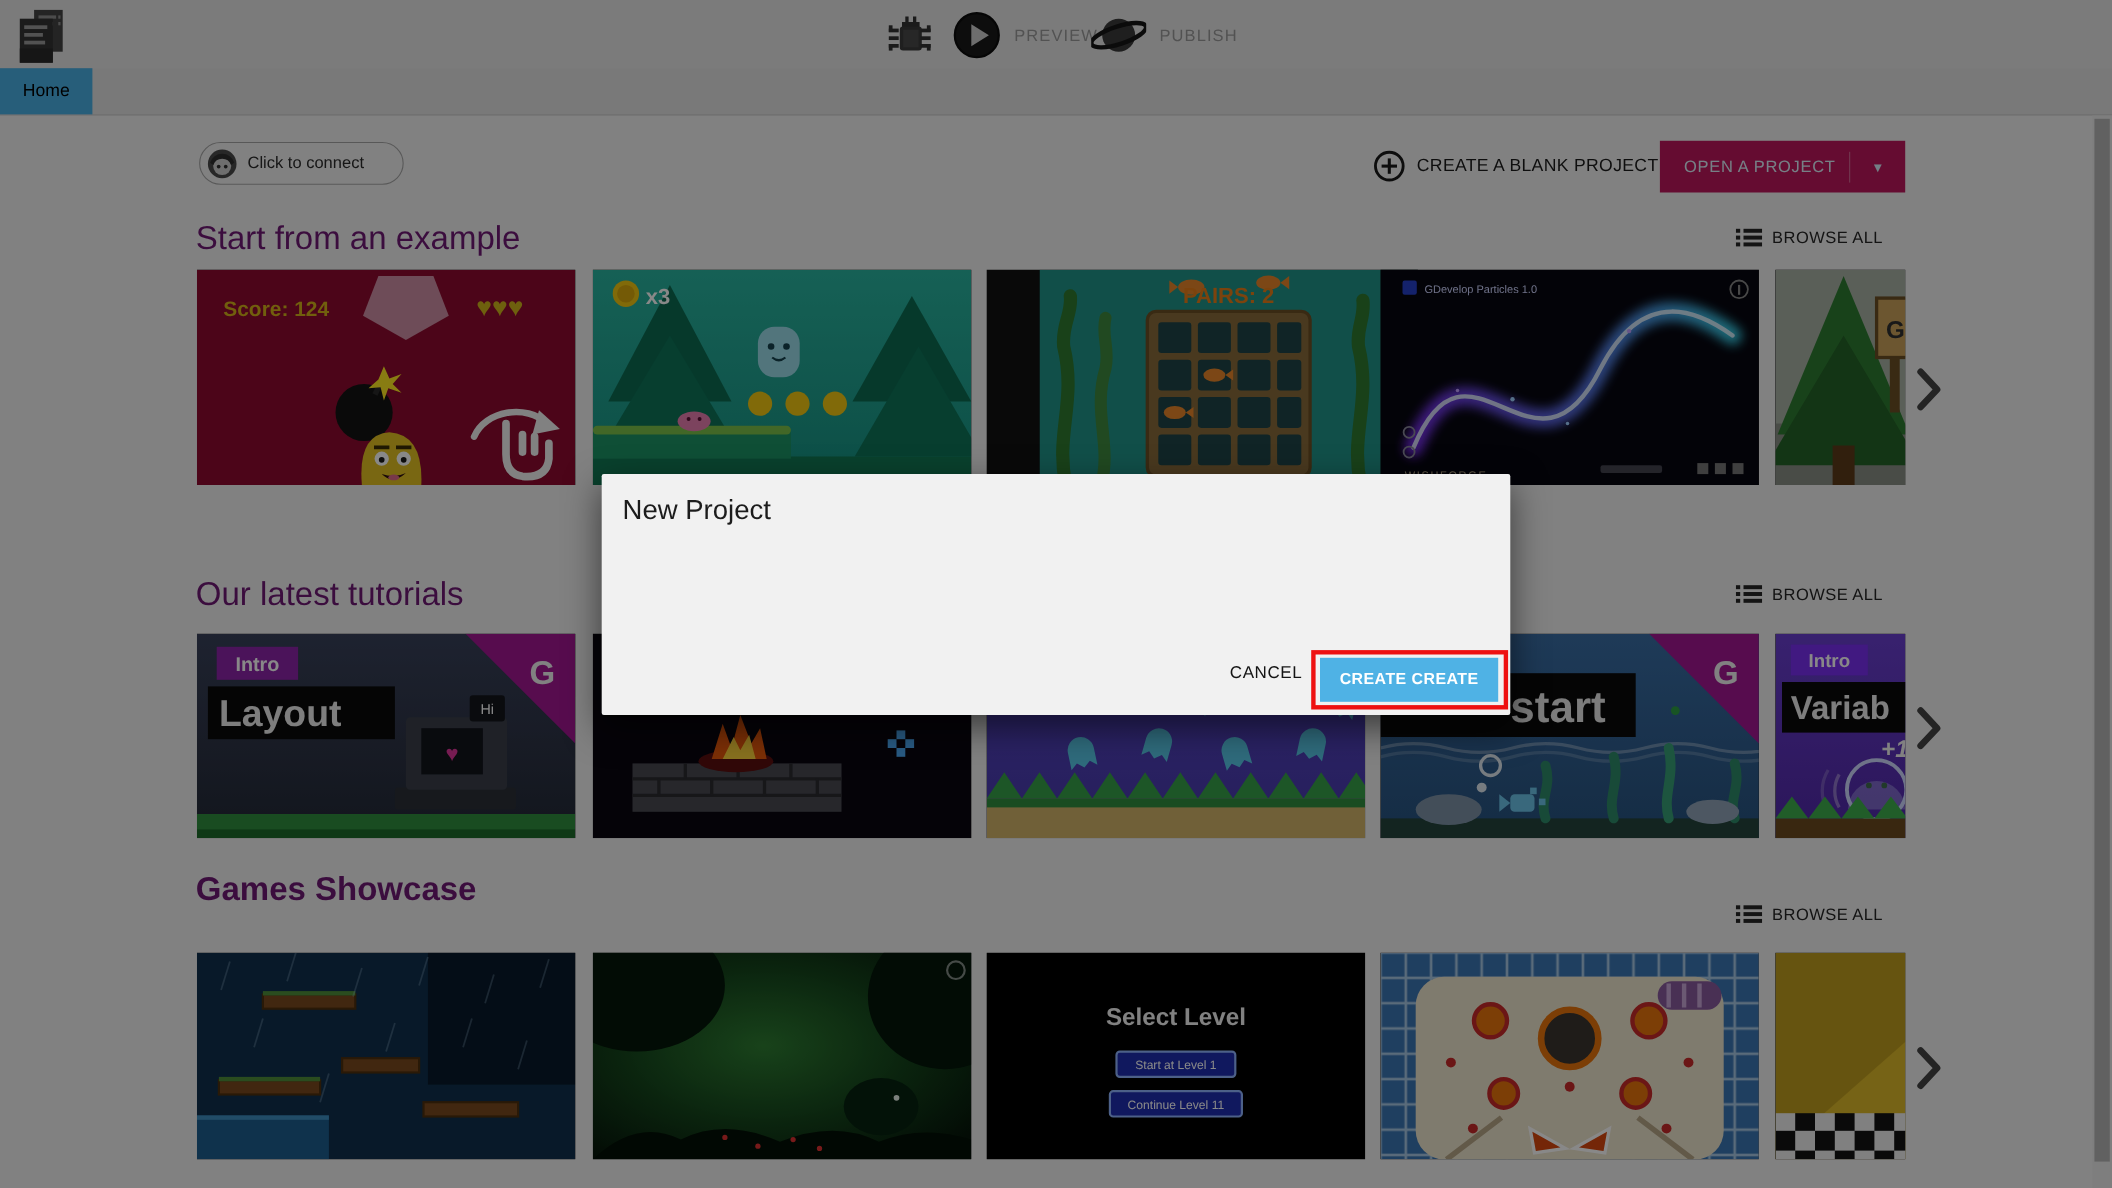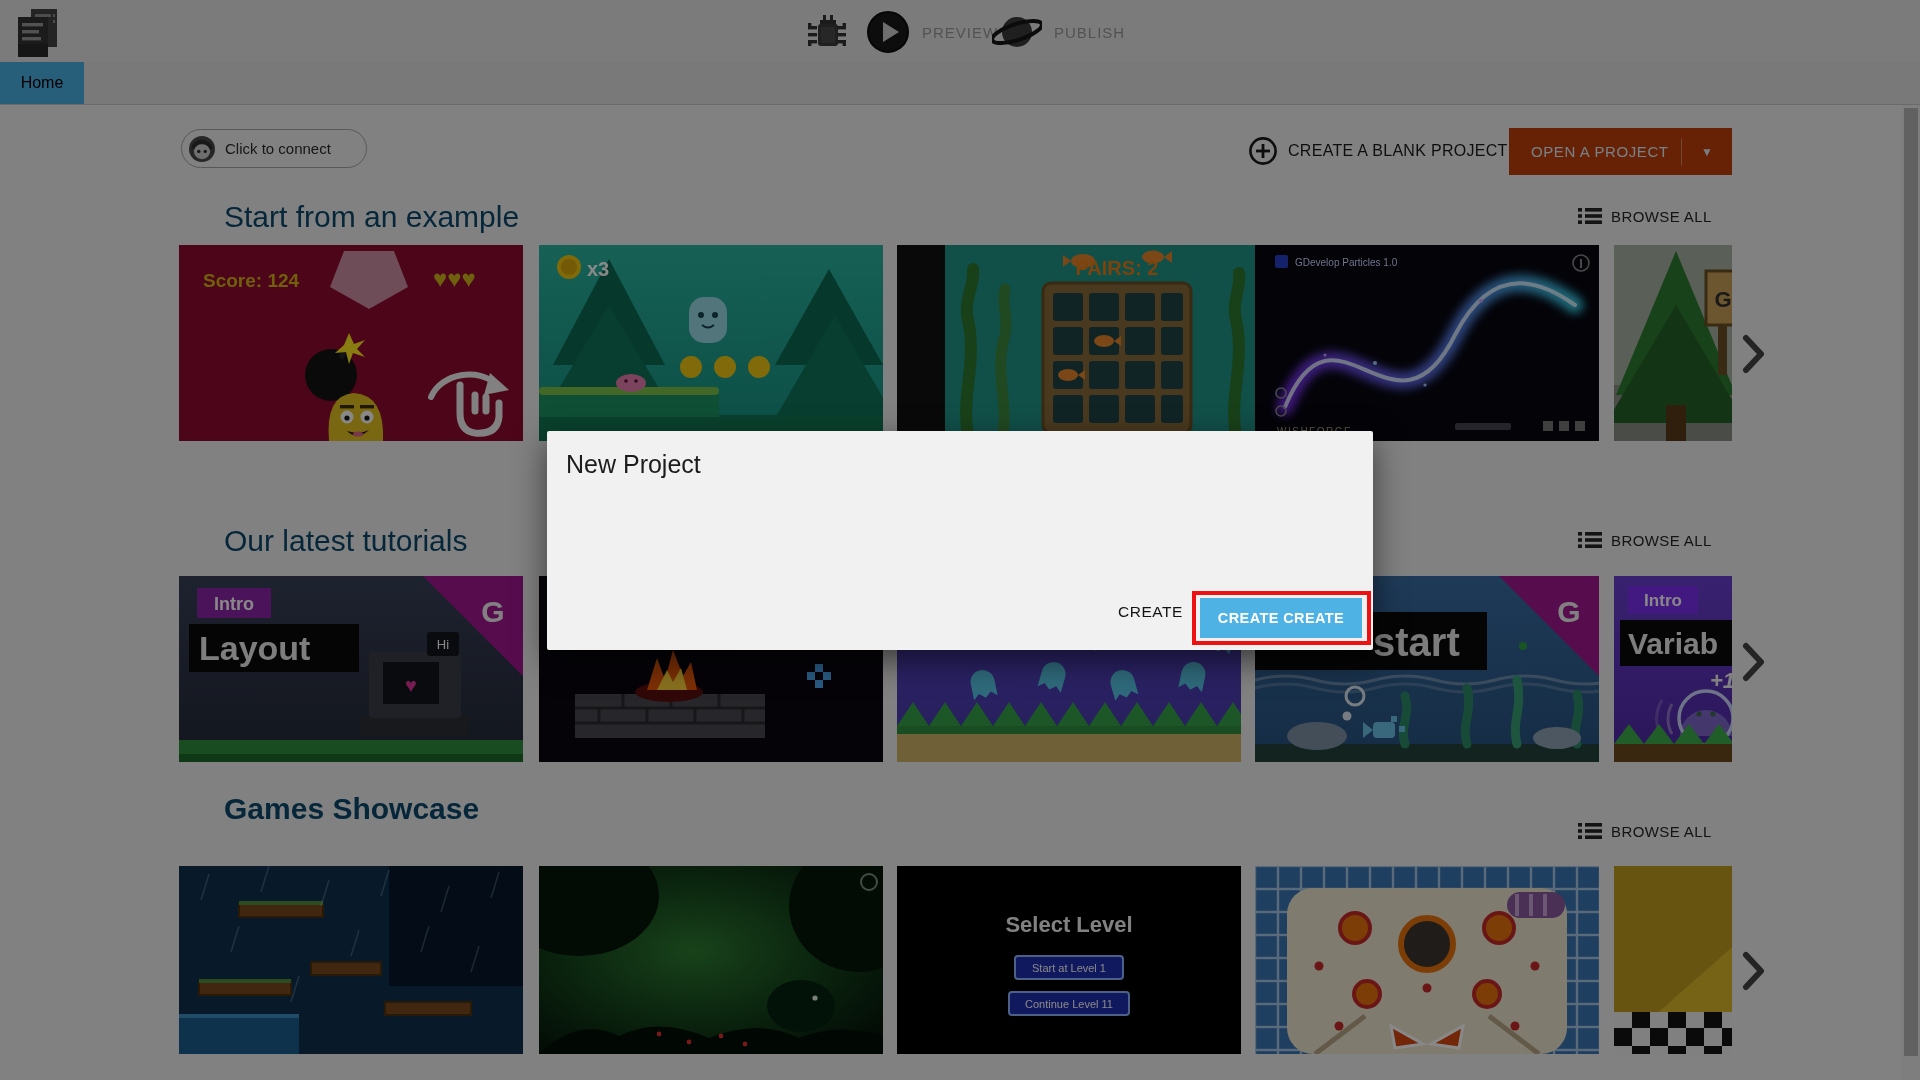--- a/index.html
+++ b/index.html
@@ -9,26 +9,26 @@
   
   .topbar{left:0;top:0;width:1920px;height:62px;background:#e7e7e7;}
   .tabbar{left:0;top:62px;width:1920px;height:42px;background:#e3e3e3;border-bottom:1px solid rgba(0,0,0,.12);}
   .tab-home{left:0;top:62px;width:84px;height:42px;background:#4ab0e4;color:#000000;font-size:16px;
             display:flex;align-items:center;justify-content:center;}
   .tb-label{font-size:15px;letter-spacing:1px;color:#9b9b9b;}
   
   .connect-pill{left:181px;top:129px;width:186px;height:39px;border:1px solid #a6a6a6;border-radius:20px;
                 display:flex;align-items:center;gap:9px;padding-left:6px;box-sizing:border-box;color:#2b2b2b;font-size:15px;}
   .create-blank{left:1248px;top:136px;display:flex;align-items:center;gap:10px;color:#1b1b1b;font-size:16px;letter-spacing:.3px;}
-  .open-btn{left:1509px;top:128px;width:223px;height:47px;background:#c2410c;display:flex;align-items:center;cursor:pointer;}
+  .open-btn{left:1509px;top:128px;width:223px;height:47px;background:#be185d;display:flex;align-items:center;cursor:pointer;}
   .open-btn .lbl{flex:1;padding-left:22px;color:#ddf0fb;font-size:15px;letter-spacing:.6px;}
   .open-btn .sep{width:1px;height:28px;background:rgba(255,255,255,.35);}
   .open-btn .car{width:50px;text-align:center;color:#d7eefa;font-size:12px;}
   
-  .h1{font-size:30px;color:#0c4a6e;margin-left:46px;}
+  .h1{font-size:30px;color:#701a75;}
   .browse{display:flex;align-items:center;gap:9px;color:#262626;font-size:15px;letter-spacing:.4px;}
   .row{position:absolute;left:179px;width:1553px;overflow:hidden;}
   .card{position:absolute;top:0;width:344px;overflow:hidden;background:#111;}
   .chev{position:absolute;left:1742px;}
   
   .sb-track{left:1902px;top:105px;width:18px;height:975px;background:#ededed;}
   .sb-thumb{left:2px;top:3px;width:14px;height:948px;background:#b7b7b7;position:absolute;}
   
   .dim{left:0;top:0;width:1920px;height:1080px;background:rgba(0,0,0,.468);z-index:50;}
   .dialog{left:547px;top:431px;width:826px;height:219px;background:#f1f1f1;border-radius:2px;z-index:60;
@@ -659,17 +659,17 @@
 <div class="abs sb-track">
   <div class="sb-thumb"></div>
 </div>
 
 <div class="abs dim"></div>
 
 <div class="abs dialog">
   <div class="dlg-title">New Project</div>
 
 
-  <div class="cancel">CREATE</div>
+  <div class="cancel">CANCEL</div>
   <div class="create">CREATE CREATE</div>
 </div>
 
 <div class="abs annot"></div>
 
 </body></html>

